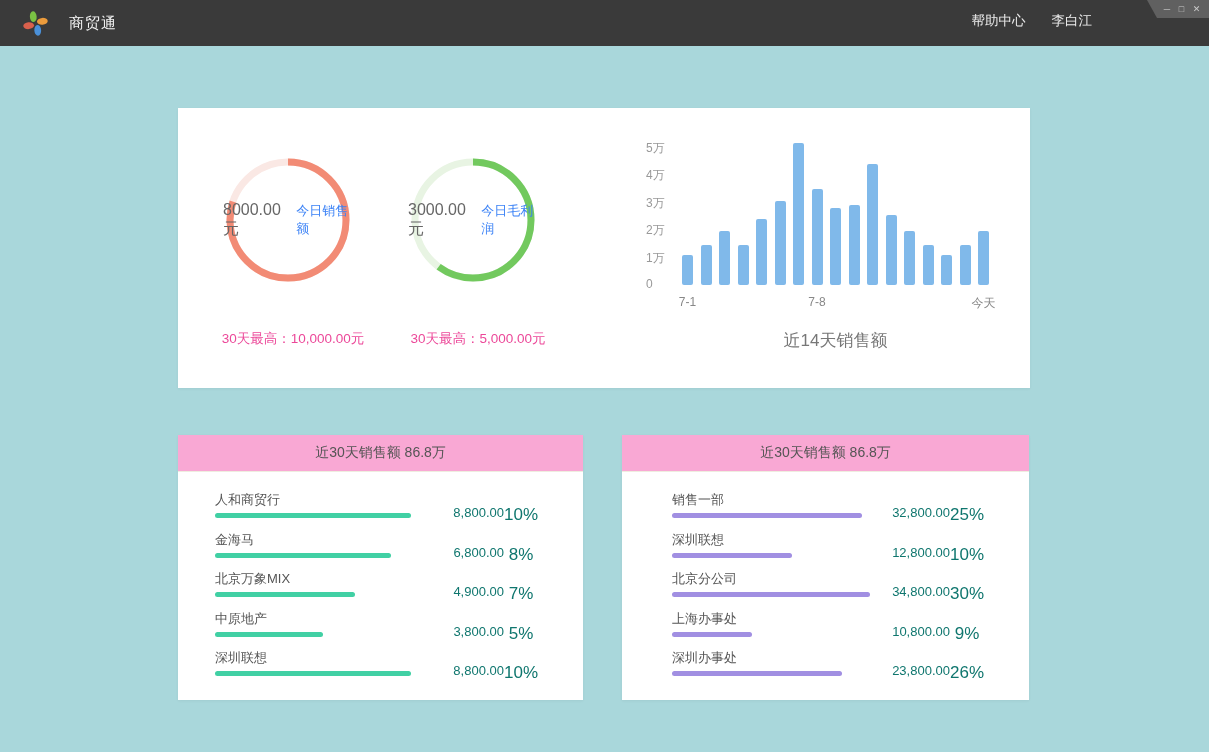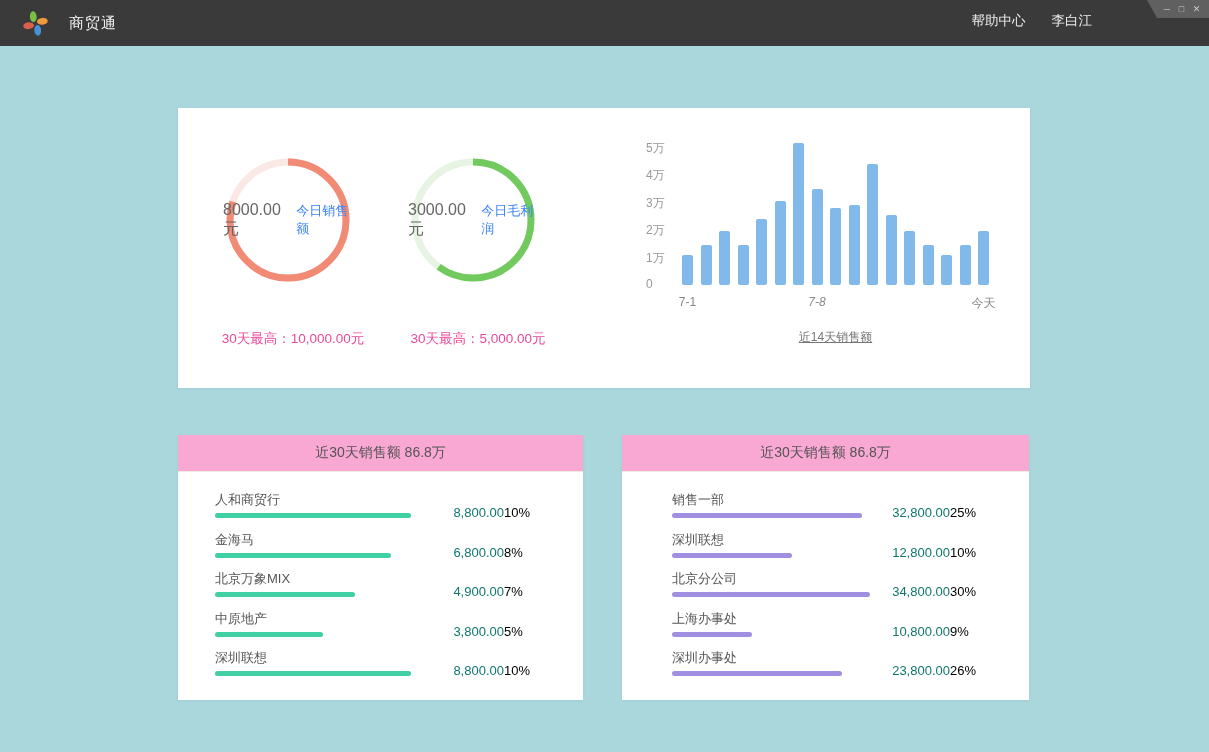--- a/index.html
+++ b/index.html
@@ -59,37 +59,37 @@
   .ytick { position:absolute; left:468px; font-size:12px; color:#999; }
   .plot {
     position:absolute; left:504px; top:31px; width:307px; height:146px;
     display:flex; align-items:flex-end; gap:7.5px;
   }
   .bar { width:11px; border-radius:2px; }
   .xlabels { position:absolute; left:504px; top:187px; width:307px; height:16px; }
   .xlabel { position:absolute; transform:translateX(-50%); font-size:12px; color:#888; white-space:nowrap; }
   .chart-title {
     position:absolute; left:504px; top:221px; width:307px;
-    text-align:center; font-size:12px; color:#777;text-decoration:underline;
+    text-align:center; font-size:17px; color:#777;
   }
 
   
   .card-header {
     height:37px; background:#f9a8d4; border-bottom:1px solid #efede0;
     display:flex; align-items:center; justify-content:center;
     font-size:14px; color:#555;
   }
   .card-body { padding-top:17px; }
   .rank-row { position:relative; height:39.5px; margin-left:37px; margin-right:30px; }
   .card-right .rank-row { margin-left:50px; }
   .rank-name { font-size:13px; color:#555; padding-top:2px; }
   .rank-bar { position:absolute; left:0; top:24px; height:5px; border-radius:2.5px; }
   .rank-nums { position:absolute; right:15px; top:16px; display:flex; }
   .rank-value { min-width:85px; text-align:right; font-size:13px; color:#0f766e; }
-  .rank-pct { min-width:34px; text-align:left; font-size:13px; color:#000000; }
+  .rank-pct { min-width:34px; text-align:center; font-size:17px; color:#0f766e; }
 </style>
 </head>
 <body>
 
 <div class="titlebar">
   <svg class="logo" viewBox="0 0 27 27">
     <g transform="translate(13.5,13.5)">
       <g transform="rotate(-18)">
         <ellipse cx="0" cy="-7.2" rx="3.4" ry="5.4" fill="#7ac143" transform="rotate(14 0 -7.2)"></ellipse>
         <ellipse cx="7.2" cy="0" rx="5.4" ry="3.4" fill="#eb9b3c" transform="rotate(14 7.2 0)"></ellipse>
@@ -160,21 +160,21 @@
       <div class="bar" style="height: 121px; background: rgb(128, 185, 234);"></div>
       <div class="bar" style="height: 70px; background: rgb(128, 185, 234);"></div>
       <div class="bar" style="height: 54px; background: rgb(128, 185, 234);"></div>
       <div class="bar" style="height: 40px; background: rgb(128, 185, 234);"></div>
       <div class="bar" style="height: 30px; background: rgb(128, 185, 234);"></div>
       <div class="bar" style="height: 40px; background: rgb(128, 185, 234);"></div>
       <div class="bar" style="height: 54px; background: rgb(128, 185, 234);"></div>
     </div>
   <div class="xlabels" id="xlabels">
       <div class="xlabel" style="left: 5.5px;">7-1</div>
-      <div class="xlabel" style="left: 135px; font-style: italic;">7-8</div>
+      <div class="xlabel" style="left: 135px;">7-8</div>
       <div class="xlabel" style="left: 301.5px;">今天</div>
     </div>
   <div class="chart-title">近14天销售额</div>
 </div>
 
 <div class="card card-left">
   <div class="card-header">近30天销售额 86.8万</div>
   <div class="card-body">
       <div class="rank-row">
         <div class="rank-name">人和商贸行</div>

